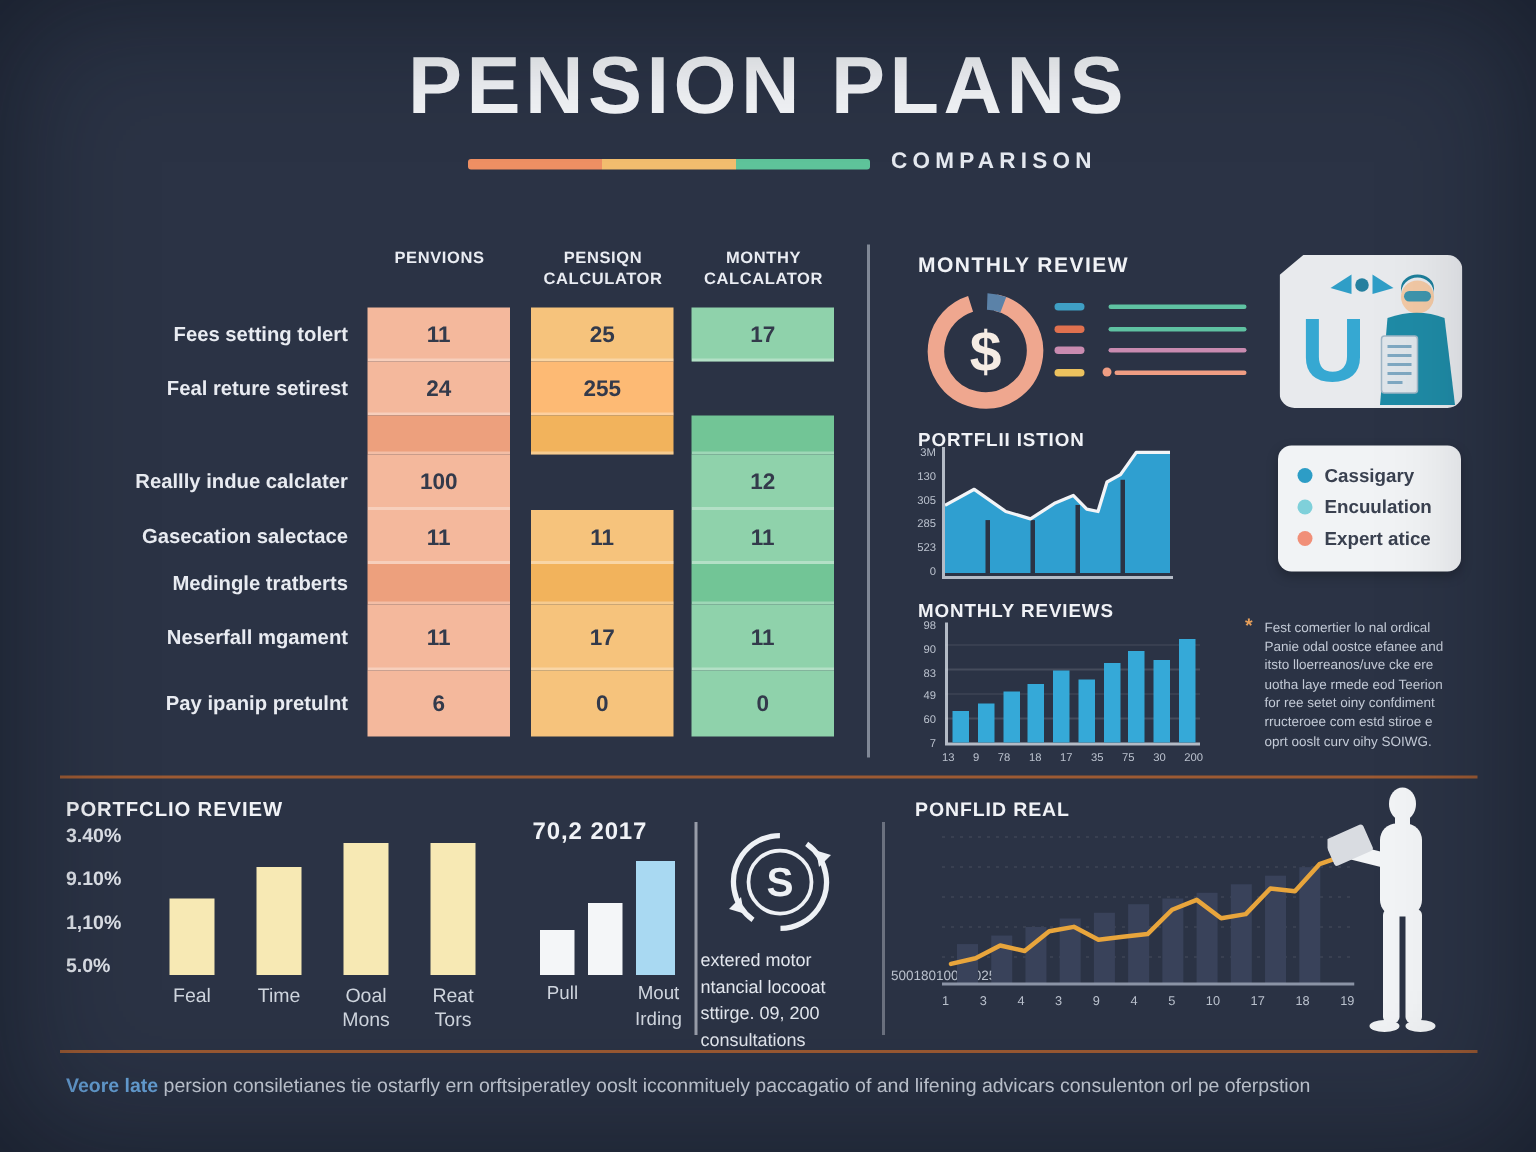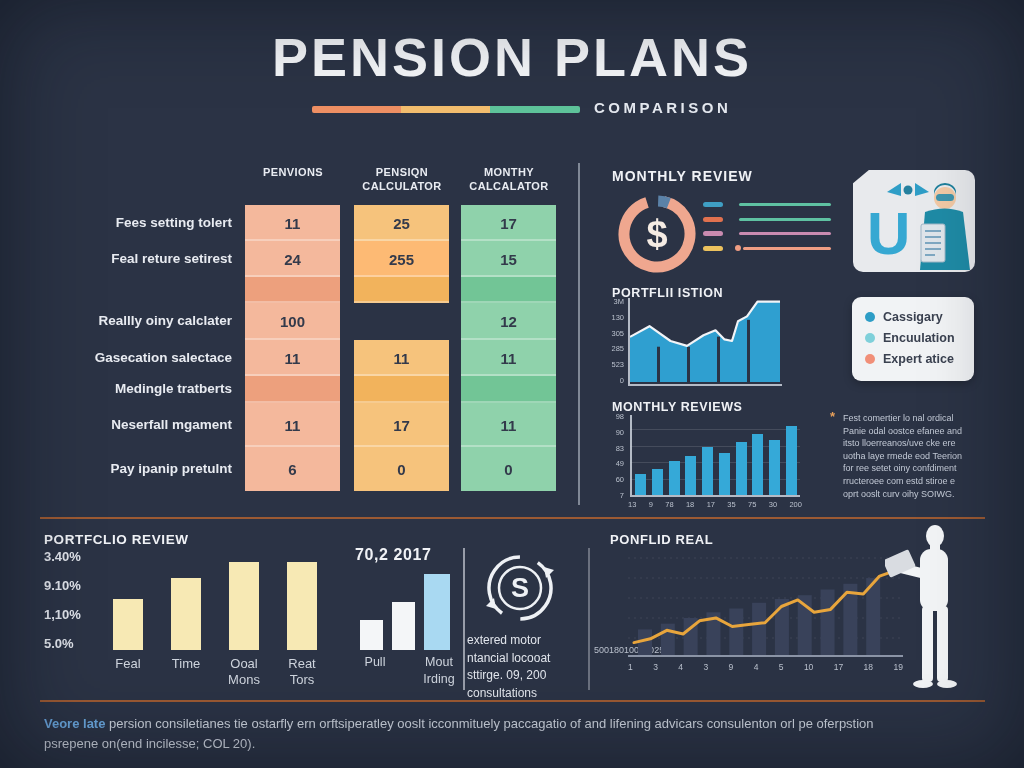--- a/index.html
+++ b/index.html
@@ -77,30 +77,29 @@
       <div class="trow" style="height: 36px;">
         <div class="tlabel" style="padding-right: 28px;">Fees setting tolert</div>
         <div class="tcell sep" style="left: 205px; background: rgb(244, 184, 156);">11</div>
         <div class="tcell sep" style="left: 314px; background: rgb(246, 195, 124);">25</div>
         <div class="tcell sep" style="left: 421px; background: rgb(143, 210, 171);">17</div>
       </div>
       <div class="trow" style="height: 36px;">
         <div class="tlabel" style="padding-right: 28px;">Feal reture setirest</div>
         <div class="tcell sep" style="left: 205px; background: rgb(244, 184, 156);">24</div>
         <div class="tcell sep" style="left: 314px; background: #fdba74;">255</div>
-        <div class="tcell sep" style="left: 421px; background: rgb(143, 210, 171);">15</div>
       </div>
       <div class="trow" style="height: 26px;">
         <div class="tlabel" style="padding-right: 28px;"></div>
         <div class="tcell sep" style="left: 205px; background: rgb(237, 160, 125);"></div>
         <div class="tcell sep" style="left: 314px; background: rgb(242, 179, 92);"></div>
         <div class="tcell sep" style="left: 421px; background: rgb(114, 197, 150);"></div>
       </div>
       <div class="trow" style="height: 37px;">
-        <div class="tlabel" style="padding-right: 28px;">Reallly oiny calclater</div>
+        <div class="tlabel" style="padding-right: 28px;">Reallly indue calclater</div>
         <div class="tcell sep" style="left: 205px; background: rgb(244, 184, 156);">100</div>
         <div class="tcell sep" style="left: 421px; background: rgb(143, 210, 171);">12</div>
       </div>
       <div class="trow" style="height: 36px;">
         <div class="tlabel" style="padding-right: 28px;">Gasecation salectace</div>
         <div class="tcell sep" style="left: 205px; background: rgb(244, 184, 156);">11</div>
         <div class="tcell sep" style="left: 314px; background: rgb(246, 195, 124);">11</div>
         <div class="tcell sep" style="left: 421px; background: rgb(143, 210, 171);">11</div>
       </div>
       <div class="trow" style="height: 27px;">
@@ -355,15 +354,14 @@
       <rect x="52" y="86" width="11" height="76" rx="4"></rect>
       <ellipse cx="38" cy="164" rx="10" ry="4"></ellipse>
       <ellipse cx="62" cy="164" rx="10" ry="4"></ellipse>
     </g>
     <rect x="0" y="34" width="28" height="19" rx="2" fill="#d9dce1" transform="rotate(-24 14 43)"></rect>
   </svg>
 
   <div class="abs foot" style="left:44px;top:716px;width:930px;">
     <span class="lead">Veore late</span><span> persion consiletianes tie ostarfly ern orftsiperatley ooslt icconmituely paccagatio of and lifening advicars consulenton orl pe oferpstion</span>
   </div>
-  <div class="abs foot" style="left:44px;top:736px;">psrepene on(end incilesse; COL 20).</div>
 
 </div>
 
 </body></html>

